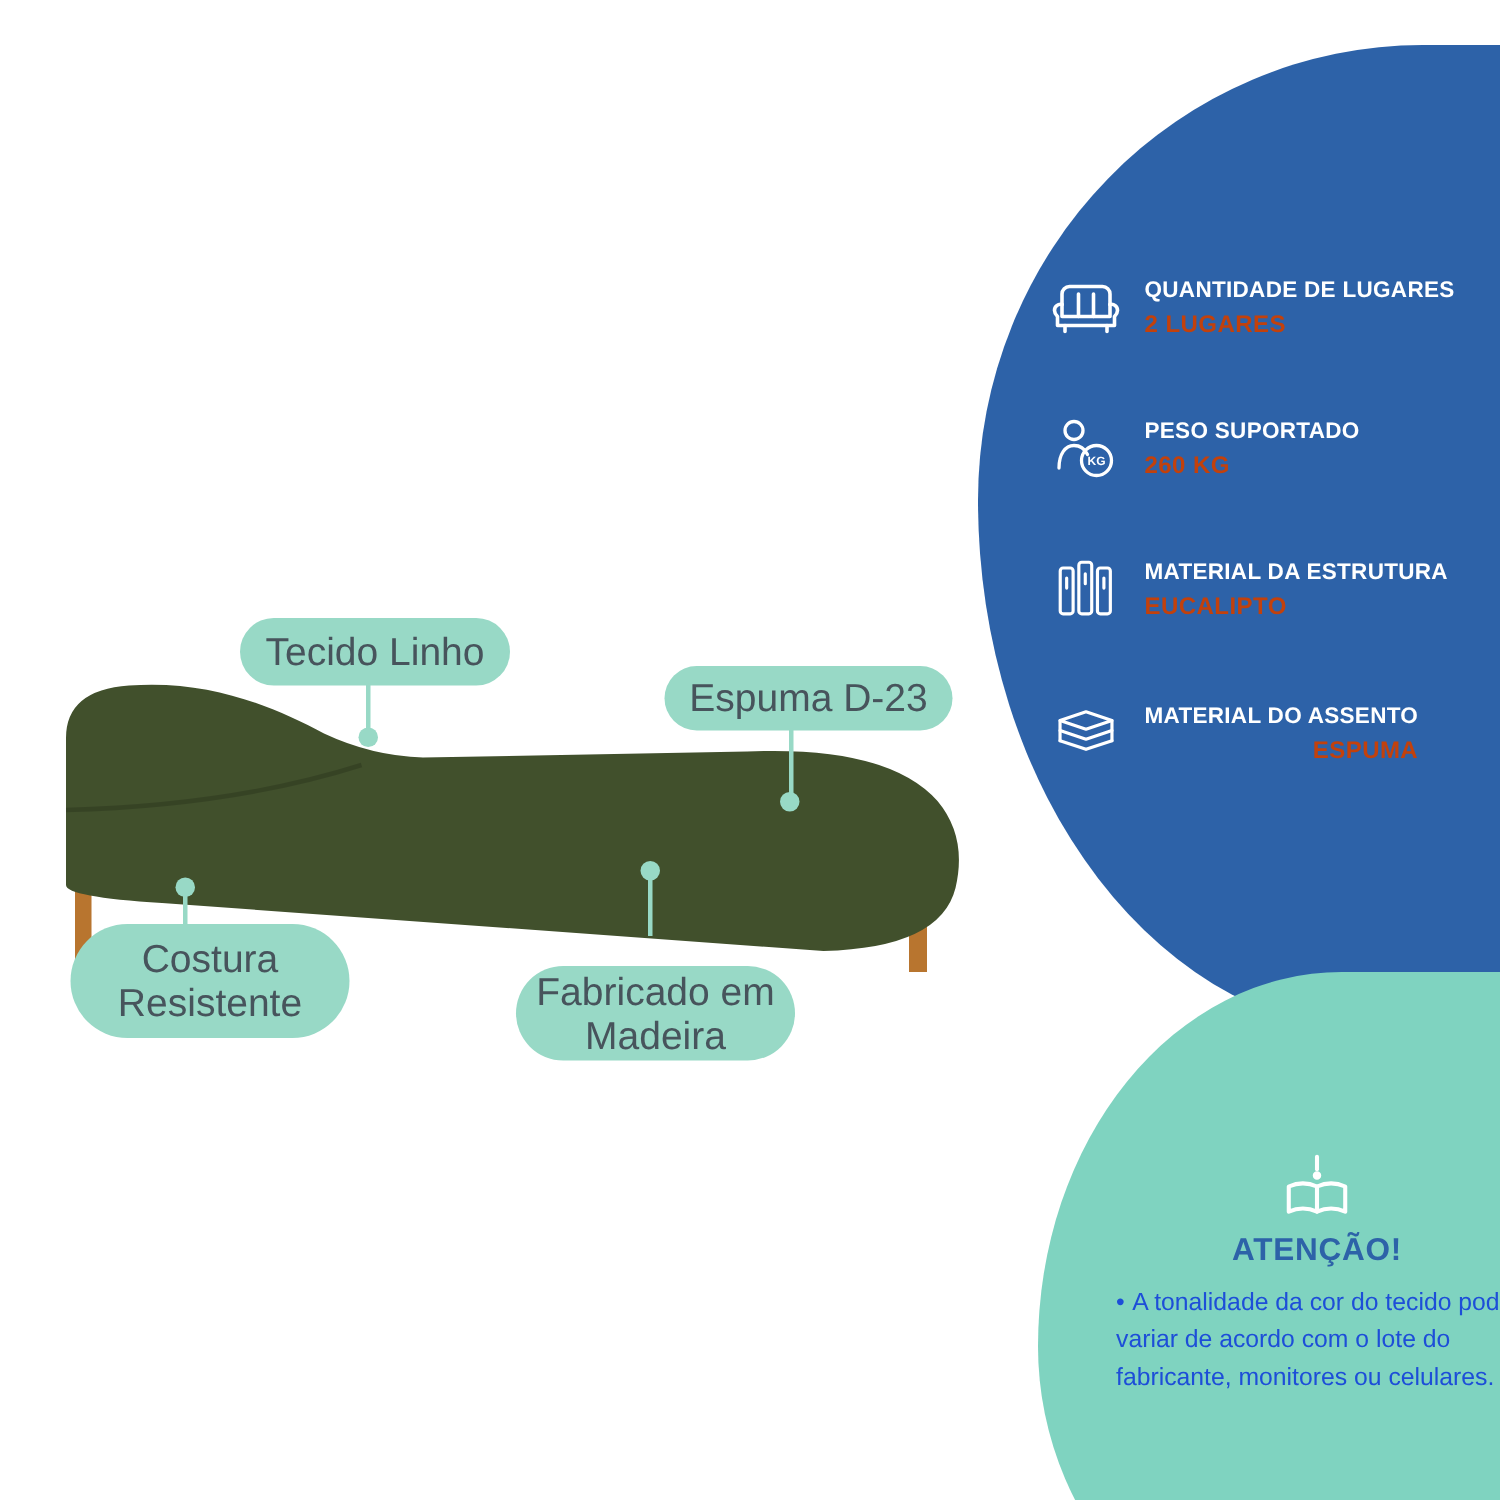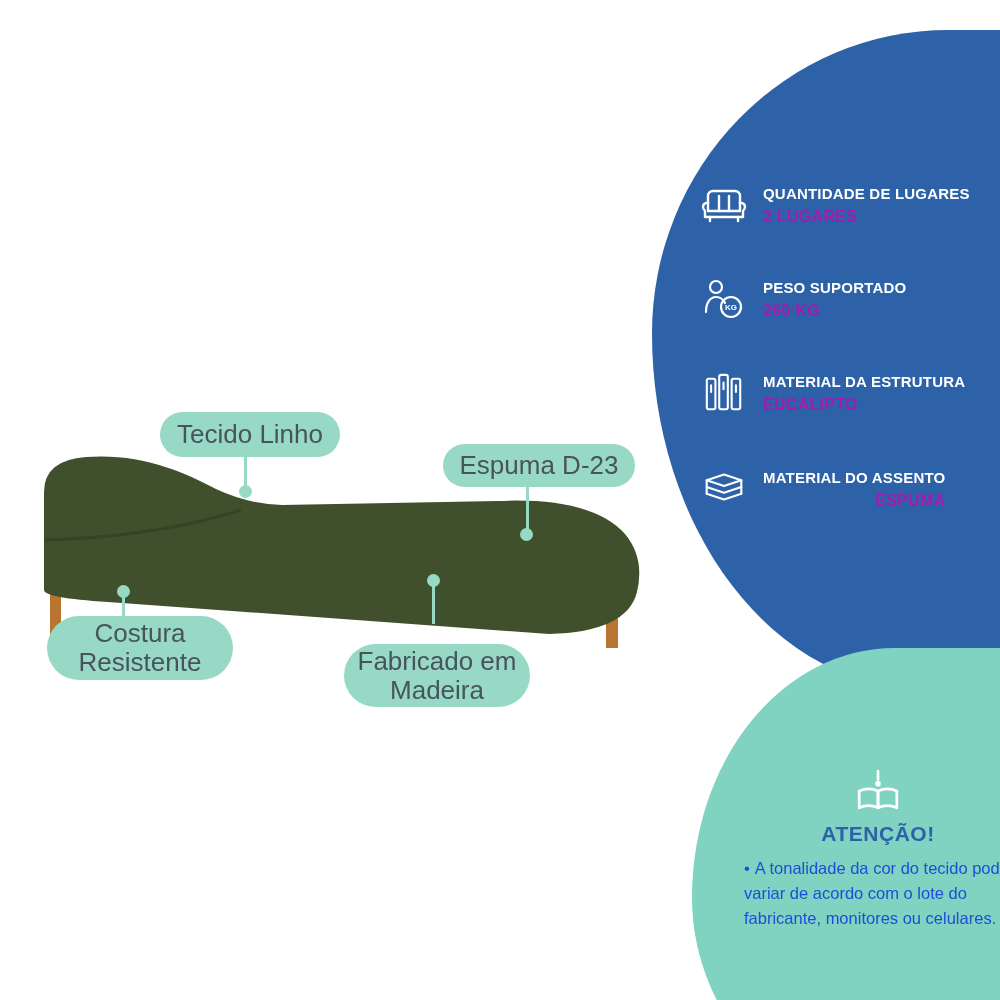--- a/index.html
+++ b/index.html
@@ -24,21 +24,21 @@
   .sofa{position:absolute;left:36px;top:440px;width:612px;height:212px;}
 
   
   .pill{
     position:absolute;background:#98d9c6;color:#47545c;
     border-radius:45px;display:flex;align-items:center;justify-content:center;
     text-align:center;font-size:26px;line-height:29px;padding:15px 10px;box-sizing:border-box;
   }
   .pill1{left:160px;top:412px;width:180px;height:45px;}
   .pill2{left:443px;top:444px;width:192px;height:43px;}
-  .pill3{left:47px;top:616px;width:186px;height:64px;}
+  .pill3{left:47px;top:616px;width:186px;height:76px;}
   .pill4{left:344px;top:620px;width:186px;height:63px;margin-top:24px;}
 
   .cline{position:absolute;width:3px;background:#98d9c6;}
   .cline1{left:244px;top:456px;height:34px;}
   .cline2{left:526px;top:486px;height:46px;}
   .cline3{left:122px;top:596px;height:24px;}
   .cline4{left:432px;top:586px;height:38px;}
   .cdot{position:absolute;width:13px;height:13px;border-radius:50%;background:#98d9c6;}
   .cdot1{left:239px;top:485px;}
   .cdot2{left:520px;top:528px;}
@@ -46,21 +46,21 @@
   .cdot4{left:427px;top:574px;}
 
   
   .spec-row{position:absolute;left:698px;width:300px;display:flex;align-items:center;gap:13px;}
   .spec-row1{top:180px;}
   .spec-row2{top:274px;}
   .spec-row3{top:368px;}
   .spec-row4{top:464px;text-align:right;}
   .spec-icon{width:52px;height:50px;flex:0 0 52px;display:flex;align-items:center;justify-content:center;}
   .spec-label{color:#ffffff;font-size:15px;font-weight:700;letter-spacing:.2px;}
-  .spec-value{color:#a21caf;font-size:16px;font-weight:700;letter-spacing:.3px;margin-top:6px;}
+  .spec-value{color:#c2410c;font-size:16px;font-weight:700;letter-spacing:.3px;margin-top:6px;}
 
   
   .attention{position:absolute;left:720px;top:768px;width:268px;margin-left:24px;}
   .att-icon{display:block;margin:0 auto;}
   .att-title{
     text-align:center;color:#2d62a8;font-size:21px;font-weight:700;
     letter-spacing:.5px;margin-top:8px;
   }
   .att-text{
     margin-top:10px;color:#1d4ed8;font-size:16.5px;line-height:25px;font-weight:500;

